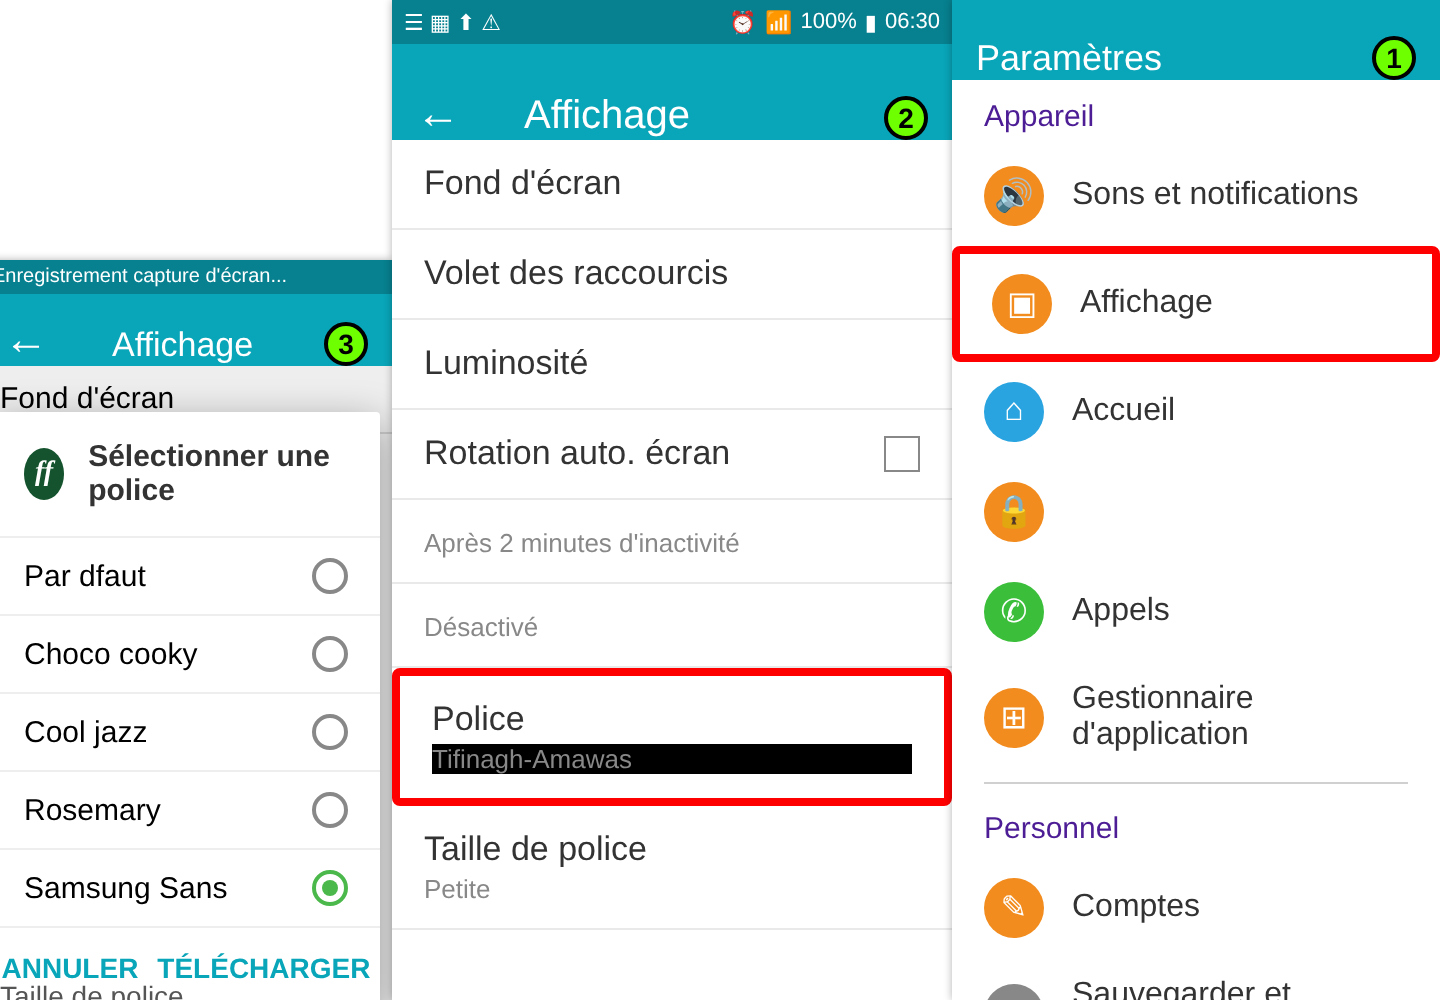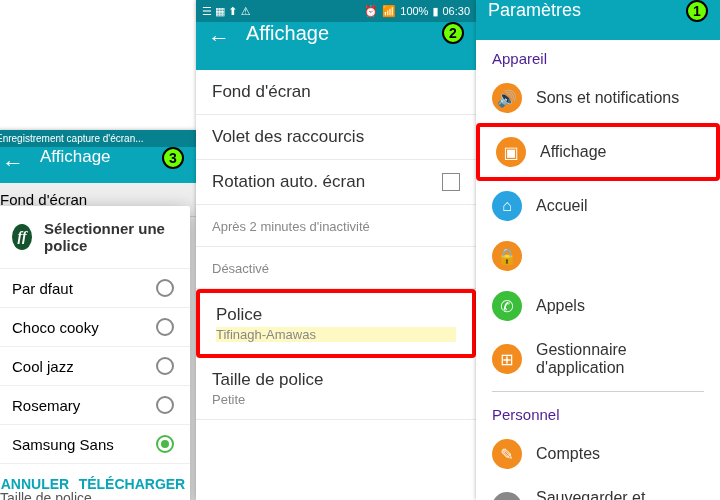--- a/index.html
+++ b/index.html
@@ -1,31 +1,31 @@
 <!DOCTYPE html>
 <html><head>
 <meta charset="utf-8">
 <style>
   * { box-sizing: border-box; margin: 0; padding: 0; font-family: "Comic Sans MS", cursive, sans-serif; }
   body { width: 720px; height: 500px; background: #fff; position: relative; overflow: hidden; }
   .screen { position: absolute; background: #fff; box-shadow: 0 0 4px rgba(0,0,0,0.3); }
-  .header { background: #09a5b8; color: #fff; display: flex; align-items: flex-start; padding: 0 12px; height: 48px; font-size: 20px; }
+  .header { background: #09a5b8; color: #fff; display: flex; align-items: flex-end; padding: 0 12px; height: 48px; font-size: 20px; gap: 16px; }
   .header .arrow { margin-right: 16px; font-size: 22px; }
   .statusbar { background: #07808f; height: 22px; color: #fff; font-size: 11px; display: flex; align-items: center; padding: 0 6px; justify-content: space-between; }
   .statusbar .left, .statusbar .right { display: flex; align-items: center; gap: 4px; }
   .list-item { padding: 12px 16px; border-bottom: 1px solid #e9e9e9; font-size: 17px; color: #333; display: flex; justify-content: space-between; align-items: center; }
   .list-item .sub { display:block; font-size: 13px; color: #888; margin-top: 2px; }
   .list-item .titlewrap { flex: 1; }
   .checkbox { width: 18px; height: 18px; border: 1.5px solid #888; }
   .redbox { border: 4px solid #ff0000; border-radius: 4px; }
   .badge { position:absolute; width:22px; height:22px; border-radius:50%; background:#6eff00; border:2px solid #000; display:flex; align-items:center; justify-content:center; font-weight:bold; font-size:14px; color:#000; font-family:sans-serif; }
   .section-label { color:#4c1d95; font-size:15px; padding:10px 16px 6px; }
   .menurow { display:flex; align-items:center; padding:10px 16px; font-size:16px; color:#333; }
   .menurow .circ { width:30px; height:30px; border-radius:50%; margin-right:14px; display:flex; align-items:center; justify-content:center; color:#fff; font-size:16px; flex-shrink:0; }
-  .highlight-yellow { background:#fef9c3; }
+  .highlight-yellow { background:#000000; }
   
   .dialog { background:#fff; border-radius:2px; box-shadow:0 6px 20px rgba(0,0,0,0.4); position:absolute; }
   .dlg-title { display:flex; align-items:center; padding:14px 16px; font-size:15px; font-weight:bold; color:#333; }
   .dlg-title .ic { width:26px; height:26px; border-radius:50%; background:#14532d; margin-right:12px; display:flex; align-items:center; justify-content:center; color:#fff; font-family:serif; font-style:italic; font-size:14px; }
   .radiorow { display:flex; align-items:center; justify-content:space-between; padding:10px 16px; border-top:1px solid #eee; font-size:15px; }
   .radio { width:18px; height:18px; border:2px solid #888; border-radius:50%; display:flex; align-items:center; justify-content:center; }
   .radio.sel { border-color:#4ab84a; }
   .radio.sel::after { content:""; width:8px; height:8px; border-radius:50%; background:#4ab84a; }
   .dlg-actions { display:flex; justify-content:space-around; padding:12px 0; font-size:14px; font-weight:bold; color:#09a5b8; border-top:1px solid #eee; }
   .hr { height:1px; background:#d0d0d0; }
@@ -100,20 +100,25 @@
           <div>Fond d'écran</div>
         </div>
       </div>
       <div class="list-item">
         <div class="titlewrap">
           <div>Volet des raccourcis</div>
         </div>
       </div>
       <div class="list-item">
         <div class="titlewrap">
+          <div>Luminosité</div>
+        </div>
+      </div>
+      <div class="list-item">
+        <div class="titlewrap">
           <div>Rotation auto. écran</div>
         </div>
         <div class="checkbox"></div>
       </div>
       <div class="list-item">
         <div class="titlewrap">
           <span class="sub">Après 2 minutes d'inactivité</span>
         </div>
       </div>
       <div class="list-item">

